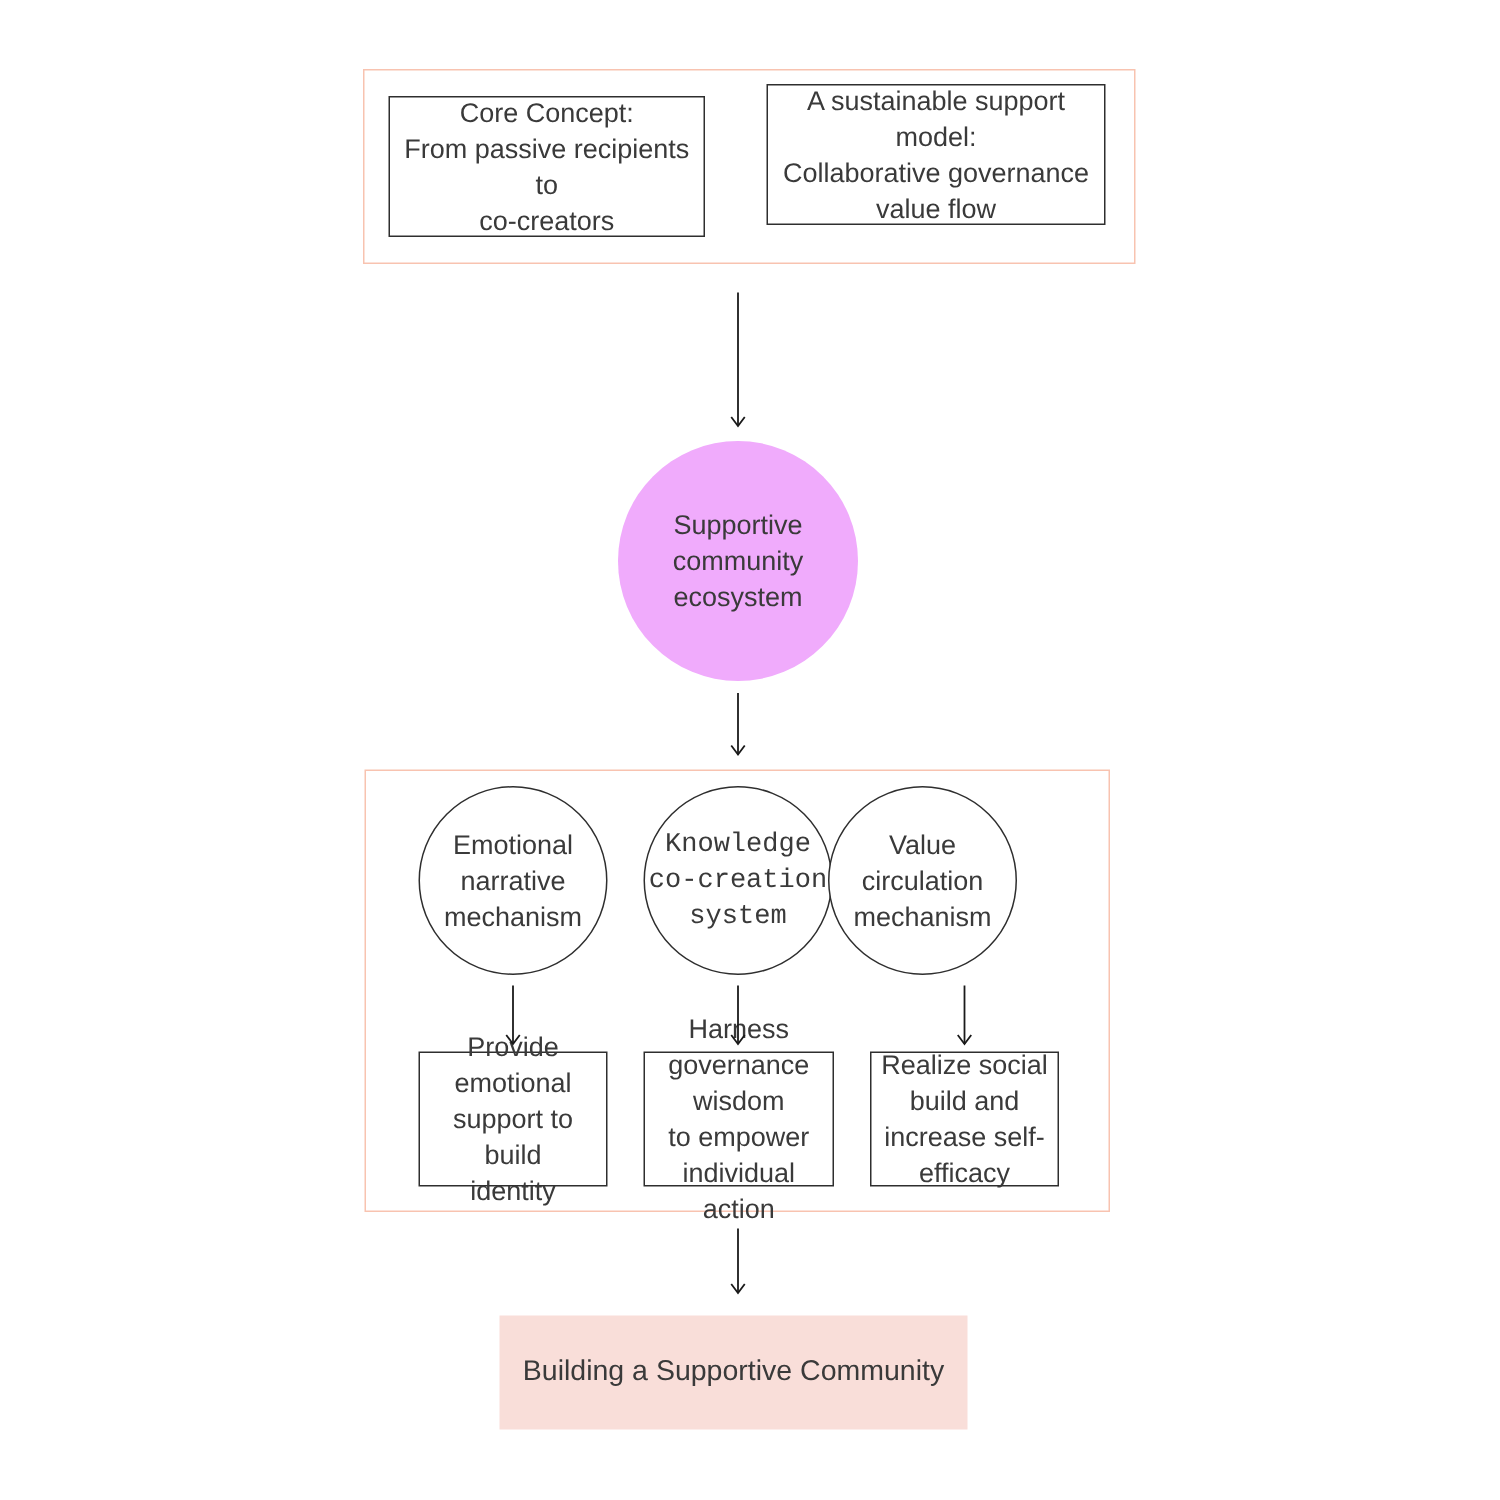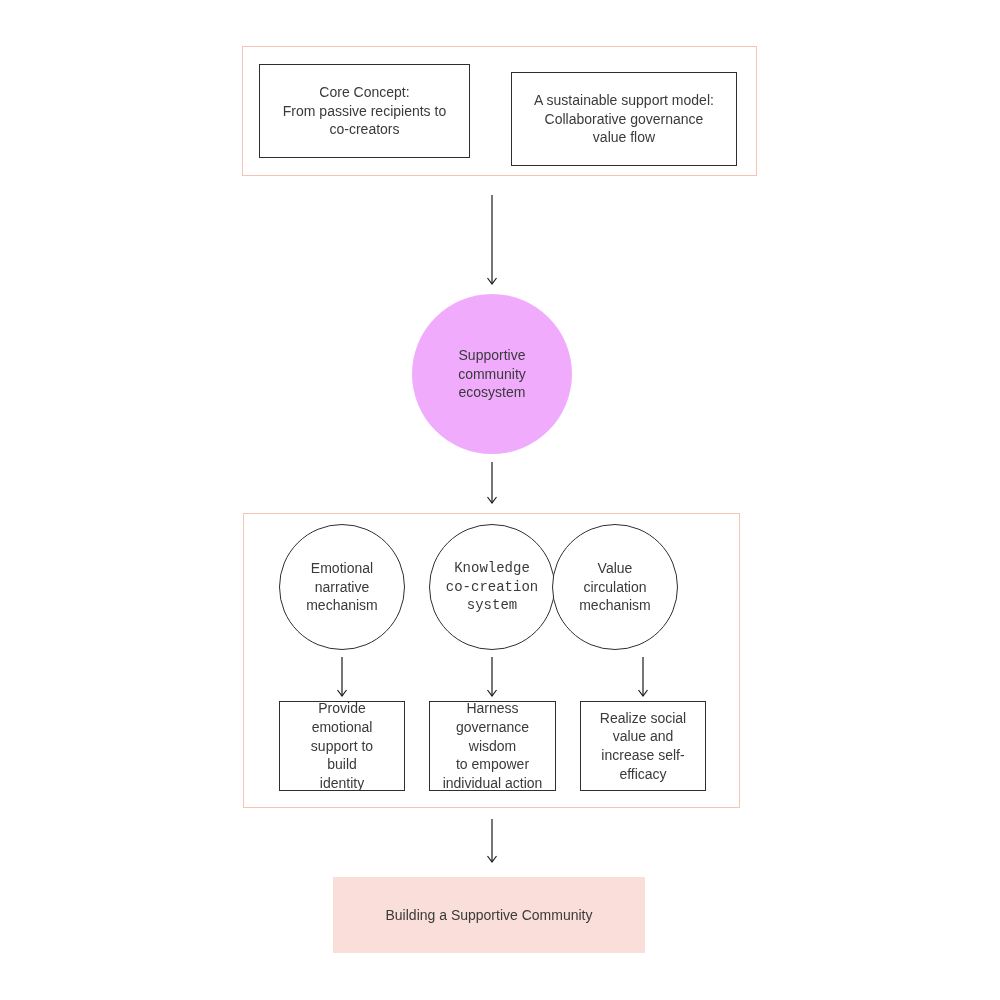--- a/index.html
+++ b/index.html
@@ -10,21 +10,21 @@
     font-family:"Liberation Sans", sans-serif;
     color:#3a3a3a;
     overflow:hidden;
   }
   .node {
     position:absolute;
     display:flex; align-items:center; justify-content:center;
     text-align:center;
     white-space:pre-line;
     box-sizing:border-box;
-    font-size:14px;
+    font-size:18px;
     line-height:1.34;
   }
   .group-frame {
     position:absolute;
     border:1px solid #f8c3b0;
     box-sizing:border-box;
     background:#ffffff;
   }
   .rect-node {
     border:1.5px solid #2e2e2e;
@@ -36,42 +36,42 @@
     background:#ffffff;
   }
   .filled-circle {
     border:none;
     border-radius:50%;
     background:#f0abfc;
   }
   .filled-box {
     border:none;
     background:#f9ded9;
-    font-size:14px;
+    font-size:19px;
     white-space:nowrap;
   }
   #arrow-overlay {
     position:absolute; left:0; top:0;
     width:1000px; height:1000px;
     pointer-events:none;
   }
   #arrow-overlay path { stroke:#1a1a1a; stroke-width:1.2; fill:none; }
 </style>
 </head>
 <body>
 
 <div id="canvas">
 
   <div class="group-frame" style="left:242px; top:46px; width:515px; height:130px;"></div>
 
   <div class="node rect-node" style="left:259px; top:64px; width:211px; height:94px; padding:4px;">Core Concept:
 From passive recipients to
 co-creators</div>
 
-  <div class="node rect-node" style="left:511px; top:72px; width:226px; height:94px; padding:4px;">A sustainable support model:
+  <div class="node rect-node" style="left:511px; top:56px; width:226px; height:94px; padding:4px;">A sustainable support model:
 Collaborative governance
 value flow</div>
 
   <div class="node filled-circle" style="left:412px; top:294px; width:160px; height:160px;">Supportive
 community
 ecosystem</div>
 
   <div class="group-frame" style="left:243px; top:513px; width:497px; height:295px;"></div>
 
   <div class="node circle-node" style="left:279px; top:524px; width:126px; height:126px;">Emotional
@@ -90,21 +90,21 @@
 emotional
 support to build
 identity</div>
 
   <div class="node rect-node" style="left:429px; top:701px; width:127px; height:90px; padding:2px;">Harness
 governance wisdom
 to empower
 individual action</div>
 
   <div class="node rect-node" style="left:580px; top:701px; width:126px; height:90px; padding:2px;">Realize social
-value and
+build and
 increase self-
 efficacy</div>
 
   <div class="node filled-box" style="left:333px; top:877px; width:312px; height:76px;">Building a Supportive Community</div>
 
   <svg id="arrow-overlay" viewBox="0 0 1000 1000">
     <g>
       <path d="M492,195 L492,284"></path>
       <path d="M487.5,278 L492,284 L496.5,278"></path>
     </g>

